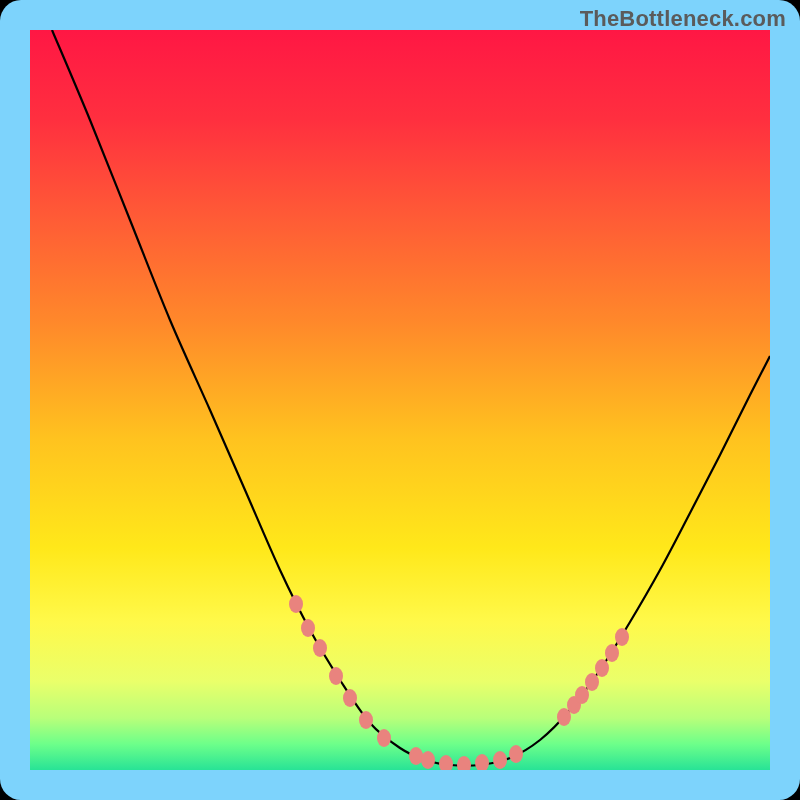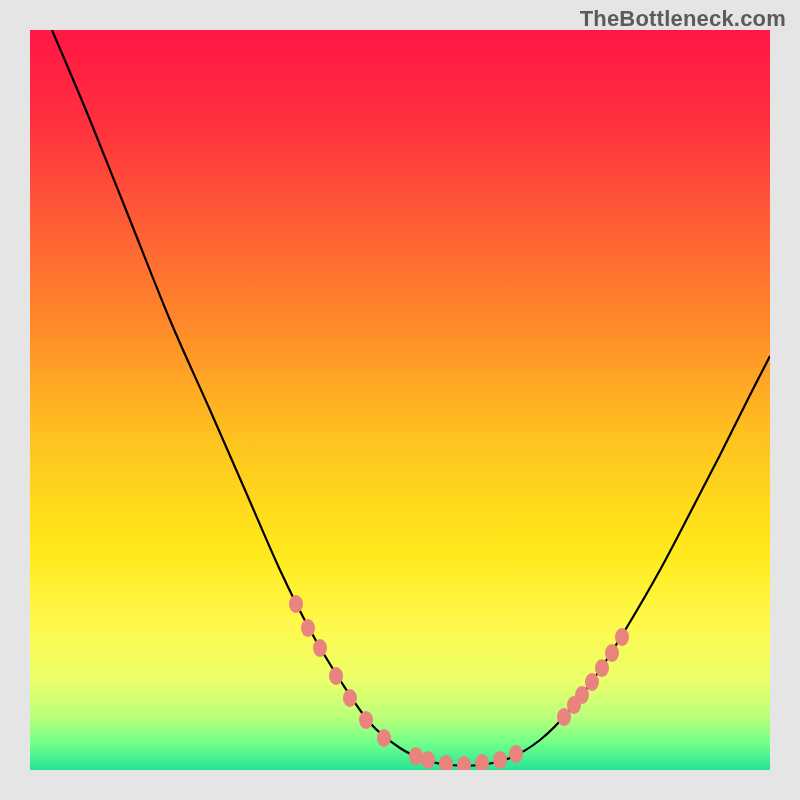--- a/index.html
+++ b/index.html
@@ -10,21 +10,22 @@
     height: 800px;
     overflow: hidden;
     position: relative;
   }
   .frame {
     position: absolute;
     left: 0;
     top: 0;
     width: 800px;
     height: 800px;
-    background: #e5e5e5;
+    background: #7dd3fc;
+    border-radius: 21px;
   }
   .plot {
     position: absolute;
     left: 30px;
     top: 30px;
     width: 740px;
     height: 740px;
     overflow: hidden;
   }
   .watermark {

